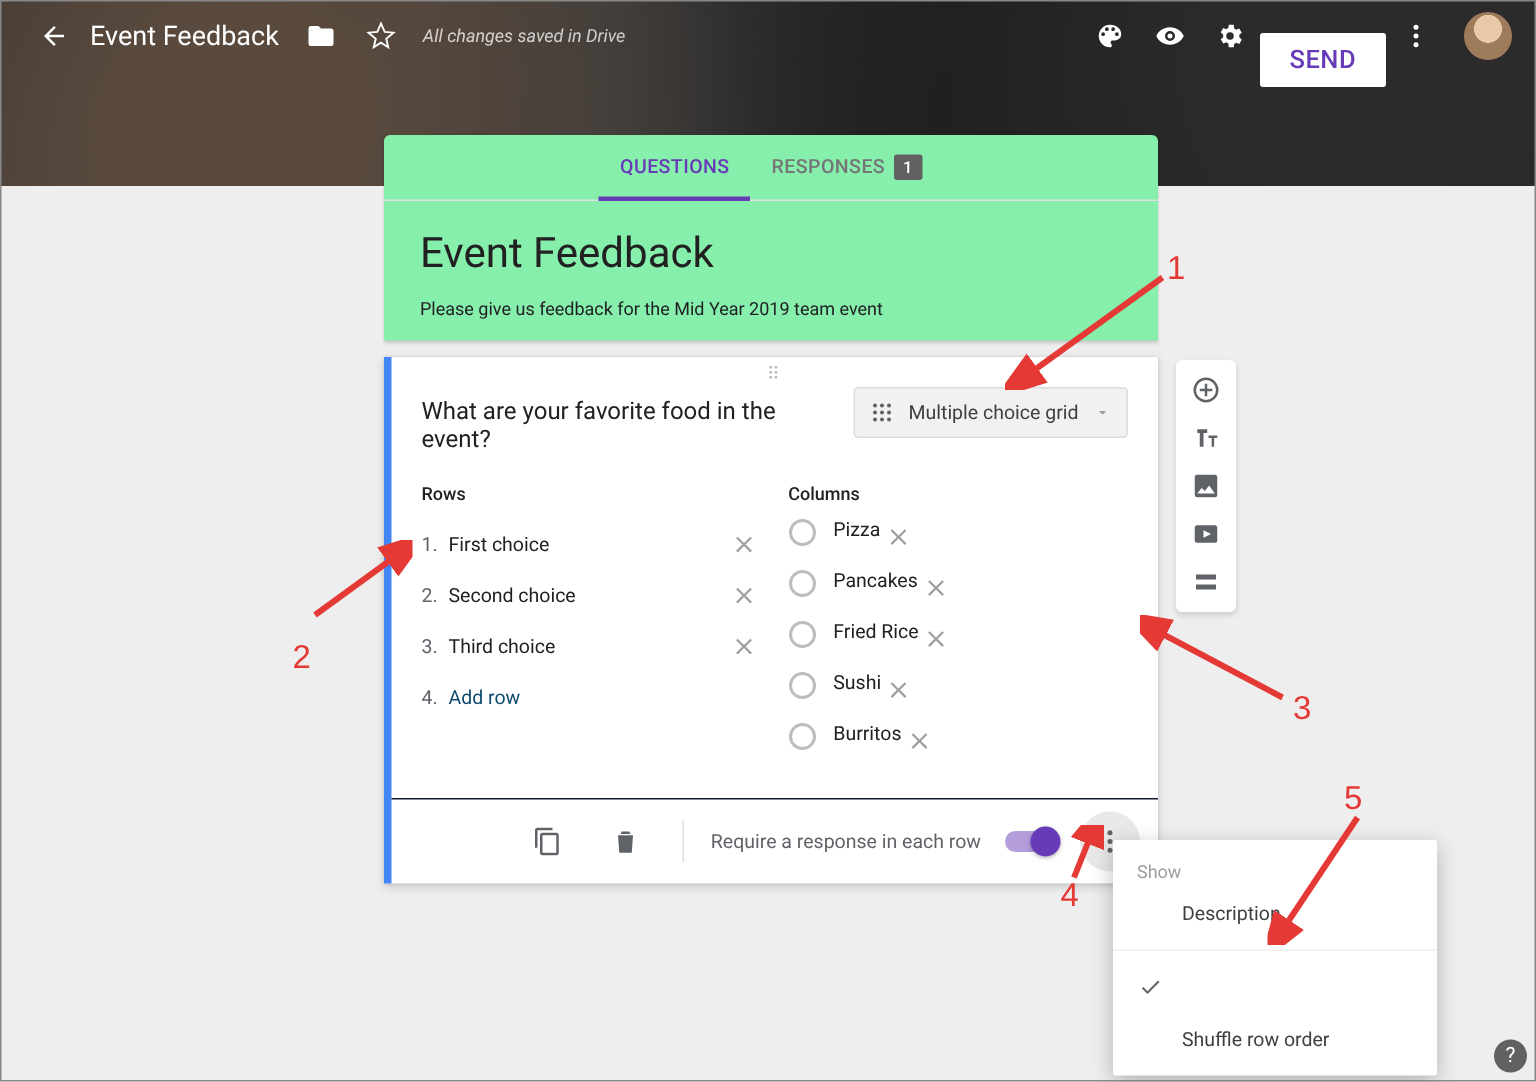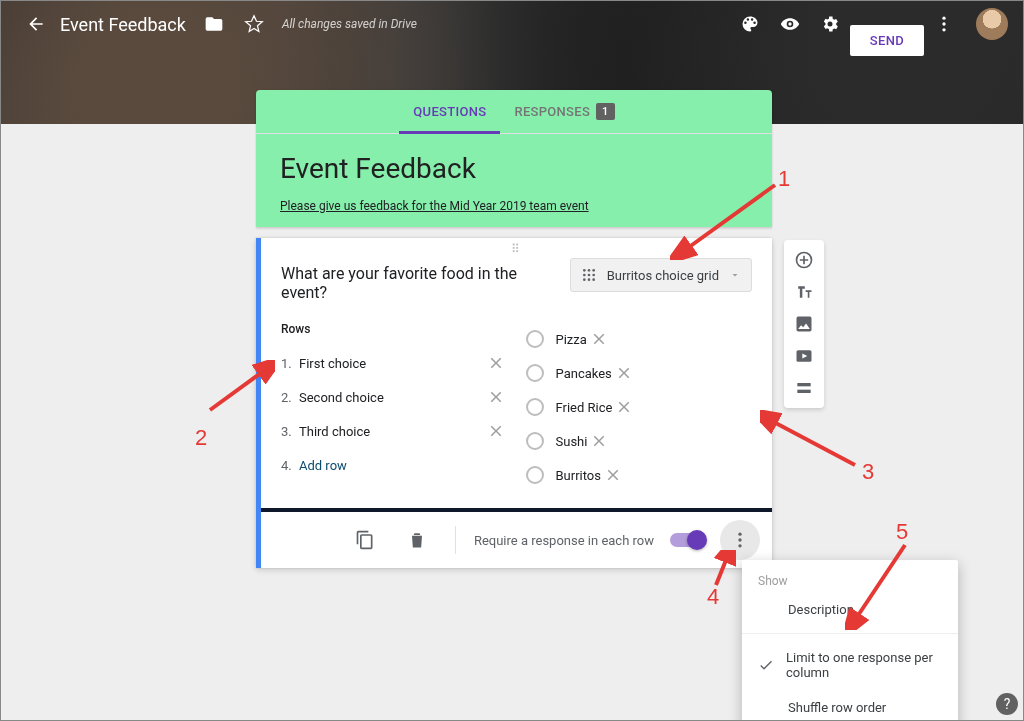--- a/index.html
+++ b/index.html
@@ -18,21 +18,21 @@
   .toolbar {
     position:absolute; left:0; top:0; right:0; height:48px;
     display:flex; align-items:center; color:#fff; padding:0 16px;
   }
   .toolbar .icon-btn { width:40px; height:40px; display:flex; align-items:center; justify-content:center; border-radius:50%; cursor:pointer; color:#fff; }
   .toolbar .icon-btn svg { fill:#fff; }
   .app-title { font-size:18px; font-weight:400; margin-left:4px; margin-right:8px; }
   .save-note { font-size:12px; font-style:italic; color:rgba(255,255,255,.75); margin-left:8px; }
   .spacer { flex:1; }
   .send-btn {
-    background:#fff; color:#673ab7; font-size:13px; font-weight:500;
+    background:#fff; color:#673ab7; font-size:17px; font-weight:500;
     border:none; border-radius:2px; padding:8px 20px; cursor:pointer; letter-spacing:.3px;margin-top:32px;
   }
   .avatar {
     width:32px; height:32px; border-radius:50%; background:#c0a080; margin-left:12px;
     background-image: radial-gradient(circle at 50% 35%, #e8c9a8 0 35%, #9e7b5a 36% 100%);
   }
 
   
   .card {
     position:absolute; left:256px; top:90px; width:516px;
@@ -40,21 +40,21 @@
     box-shadow:0 2px 2px rgba(0,0,0,.1),0 0 2px rgba(0,0,0,.1);
   }
   .tabs { display:flex; justify-content:center; align-items:center; height:44px; border-bottom:1px solid #e0e0e0; }
   .tab { font-size:13px; font-weight:500; letter-spacing:.3px; color:#757575; padding:0 14px; height:100%; display:flex; align-items:center; cursor:pointer; position:relative; }
   .tab.active { color:#673ab7; }
   .tab.active::after { content:""; position:absolute; left:0; right:0; bottom:-1px; height:3px; background:#673ab7; }
   .badge { background:#616161; color:#fff; font-size:11px; border-radius:2px; padding:2px 6px; margin-left:6px; }
 
   .form-header { padding:18px 24px 14px; }
   .form-title { font-size:28px; color:#212121; font-weight:400; margin-bottom:14px; }
-  .form-desc { font-size:12px; color:#202124;text-decoration:underline; }
+  .form-desc { font-size:12px; color:#202124; }
 
   .question-card {
     position:absolute; left:256px; top:238px; width:516px; min-height:326px;
     background:#fff; box-shadow:0 2px 6px rgba(0,0,0,.15),0 0 2px rgba(0,0,0,.12);
     border-left:5px solid #4285f4; padding:14px 20px 0 20px;
   }
   .drag-handle { position:absolute; top:4px; left:50%; transform:translateX(-50%); color:#bdbdbd; font-size:12px; letter-spacing:2px; cursor:grab; }
   .q-top { display:flex; align-items:flex-start; gap:6px; margin-top:6px; margin-bottom:14px;}
   .q-text { flex:1; font-size:16px; color:#202124; padding:6px 0; }
   .type-dd {
@@ -65,25 +65,25 @@
   .type-dd svg.caret { fill:#9e9e9e; }
 
   .grid-wrap { display:flex; gap:18px; }
   .col { flex:1; }
   .col h4 { font-size:12px; font-weight:500; color:#202124; margin-bottom:10px; }
   .row-item { display:flex; align-items:center; height:34px; font-size:13px; color:#202124; }
   .row-item .num { width:18px; color:#5f6368; }
   .row-item .txt { flex:1; }
   .row-item .txt.placeholder, .col-item .txt.placeholder { color:#0c4a6e; }
   .row-item .rm, .col-item .rm { width:24px; height:24px; display:flex;align-items:center;justify-content:center; color:#9e9e9e; cursor:pointer; }
-  .col-item { display:flex; align-items:center; height:34px; font-size:13px; color:#202124; }
+  .col-item { display:flex; height:34px; font-size:13px; color:#202124; }
   .radio { width:18px; height:18px; border:2px solid #bdbdbd; border-radius:50%; margin-right:12px; }
 
   .q-footer {
-    border-top:4px solid #0f172a; margin:16px -20px 0 -20px;
+    border-top:1px solid #0f172a; margin:16px -20px 0 -20px;
     padding:8px 12px; display:flex; align-items:center; justify-content:flex-end; gap:12px;
   }
   .ficon { width:40px;height:40px; display:flex;align-items:center;justify-content:center; color:#5f6368; cursor:pointer; border-radius:50%; }
   .ficon svg { fill:#5f6368; }
   .divider { width:1px; height:28px; background:#e0e0e0; margin:0 6px; }
   .req-label { font-size:13px; color:#5f6368; margin-right:4px; }
   .toggle {
     width:34px; height:14px; background:#b39ddb; border-radius:10px; position:relative; cursor:pointer; margin-right:4px;
   }
   .toggle::after {
@@ -197,21 +197,21 @@
           <circle cx="5" cy="5" r="2"></circle>
           <circle cx="12" cy="5" r="2"></circle>
           <circle cx="19" cy="5" r="2"></circle>
           <circle cx="5" cy="12" r="2"></circle>
           <circle cx="12" cy="12" r="2"></circle>
           <circle cx="19" cy="12" r="2"></circle>
           <circle cx="5" cy="19" r="2"></circle>
           <circle cx="12" cy="19" r="2"></circle>
           <circle cx="19" cy="19" r="2"></circle>
         </svg>
-      <span>Burritos choice grid</span>
+      <span>Multiple choice grid</span>
       <svg class="caret" width="12" height="12" viewBox="0 0 24 24">
           <path d="M7 10l5 5 5-5z"></path>
         </svg>
     </div>
   </div>
 
   <div class="grid-wrap">
 
     <div class="col">
       <h4>Rows</h4>
@@ -242,20 +242,21 @@
             </svg>
           </span>
       </div>
       <div class="row-item">
         <span class="num">4.</span>
         <span class="txt placeholder">Add row</span>
       </div>
     </div>
 
     <div class="col">
+      <h4>Columns</h4>
       <div class="col-item">
           <span class="radio"></span>
           <span class="txt">Pizza</span>
           <span class="rm">
             <svg width="18" height="18" viewBox="0 0 24 24" fill="#9e9e9e">
               <path d="M19 6.4 17.6 5 12 10.6 6.4 5 5 6.4 10.6 12 5 17.6 6.4 19 12 13.4 17.6 19 19 17.6 13.4 12z"></path>
             </svg>
           </span>
         </div>
       <div class="col-item">
@@ -358,21 +359,20 @@
       <span class="check"></span>
       <span>Description</span>
     </div>
   <hr>
   <div class="menu-item">
     <span class="check">
         <svg width="16" height="16" viewBox="0 0 24 24" fill="#5f6368">
           <path d="M9 16.2 4.8 12l-1.4 1.4L9 19 21 7l-1.4-1.4z"></path>
         </svg>
       </span>
-    <span>Limit to one response per column</span>
   </div>
   <div class="menu-item">
       <span class="check"></span>
       <span>Shuffle row order</span>
     </div>
 </div>
 
 <span class="anno-num" style="left:778px; top:166px;">1</span>
 <span class="anno-num" style="left:195px; top:425px;">2</span>
 <span class="anno-num" style="left:862px; top:459px;">3</span>

